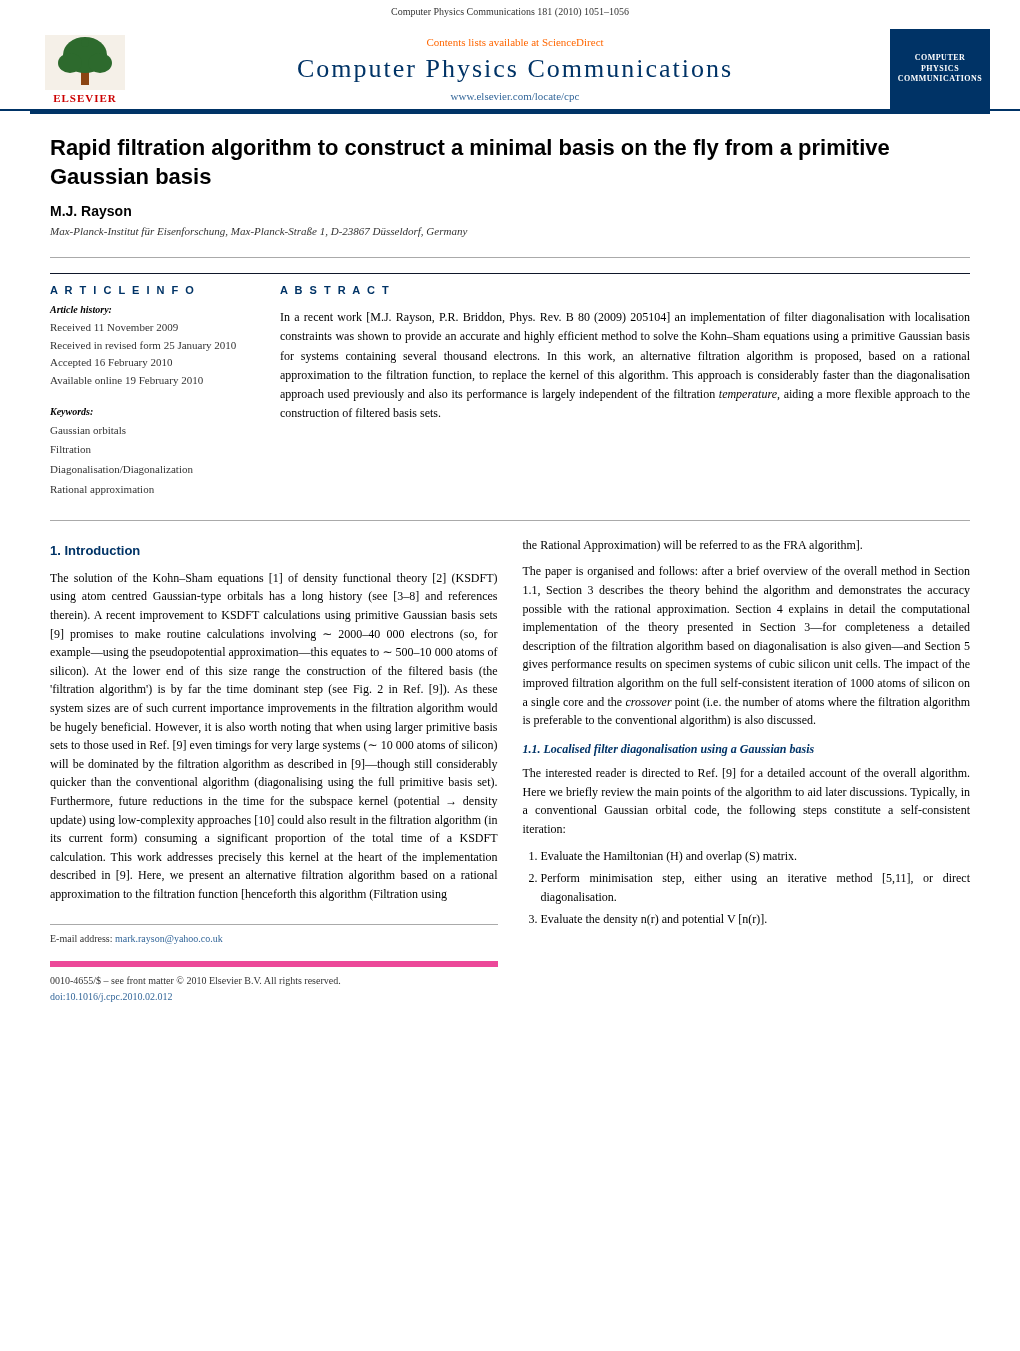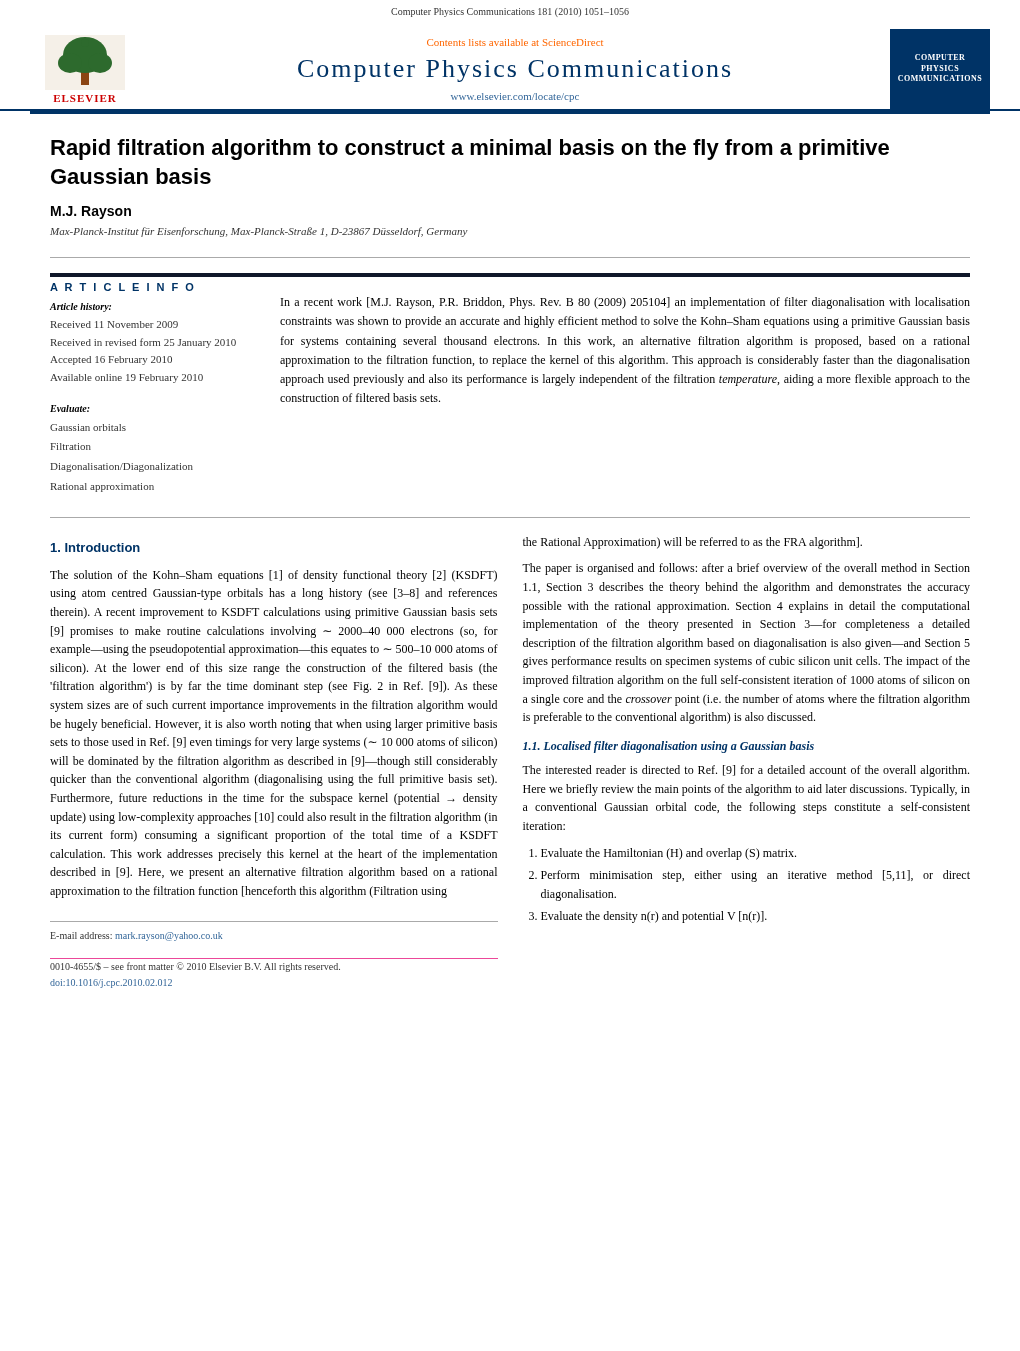--- a/index.html
+++ b/index.html
@@ -124,22 +124,22 @@
       font-size: 11px;
       font-style: italic;
       margin-bottom: 20px;
       color: #333;
     }
     
     .info-section {
       display: flex;
       gap: 30px;
       margin-bottom: 20px;
-      border-top: 4px solid #0f172a;
-      padding-top: 4px;
+      border-top: 1px solid #0f172a;
+      padding-top: 10px;
     }
     .article-info {
       width: 200px;
       min-width: 200px;
     }
     .abstract-section {
       flex: 1;
     }
     .info-heading {
       font-size: 11px;
@@ -233,21 +233,22 @@
       padding-top: 6px;
       font-size: 10px;
       color: #333;
     }
     .footnote-email {
       font-size: 10px;
       color: #336699;
     }
     .footer-bar {
       margin-top: 15px;
-      border-top: 1px solid #ec4899;
+      padding-top: 6px;
+      border-top: 6px solid #ec4899;
       font-size: 10px;
       color: #333;
     }
     .doi-link {
       color: #336699;
     }
     
     .body-list {
       margin-left: 18px;
       margin-bottom: 8px;
@@ -314,30 +315,31 @@
     <div class="info-section">
 
       <div class="article-info">
         <div class="info-heading">A R T I C L E   I N F O</div>
         <div class="info-subheading">Article history:</div>
         <div class="info-text">Received 11 November 2009</div>
         <div class="info-text">Received in revised form 25 January 2010</div>
         <div class="info-text">Accepted 16 February 2010</div>
         <div class="info-text">Available online 19 February 2010</div>
         <br>
-        <div class="info-subheading">Evaluate:</div>
+        <div class="info-subheading">Keywords:</div>
         <div class="keywords-list">
           <div>Gaussian orbitals</div>
           <div>Filtration</div>
           <div>Diagonalisation/Diagonalization</div>
           <div>Rational approximation</div>
         </div>
       </div>
 
       <div class="abstract-section">
+        <div class="info-heading">A B S T R A C T</div>
         <div class="abstract-text">
           In a recent work [M.J. Rayson, P.R. Briddon, Phys. Rev. B 80 (2009) 205104] an implementation of filter diagonalisation with localisation constraints was shown to provide an accurate and highly efficient method to solve the Kohn–Sham equations using a primitive Gaussian basis for systems containing several thousand electrons. In this work, an alternative filtration algorithm is proposed, based on a rational approximation to the filtration function, to replace the kernel of this algorithm. This approach is considerably faster than the diagonalisation approach used previously and also its performance is largely independent of the filtration <em>temperature</em>, aiding a more flexible approach to the construction of filtered basis sets.
         </div>
       </div>
 
     </div>
 
     <hr class="section-divider">
 
     <div class="body-columns">

